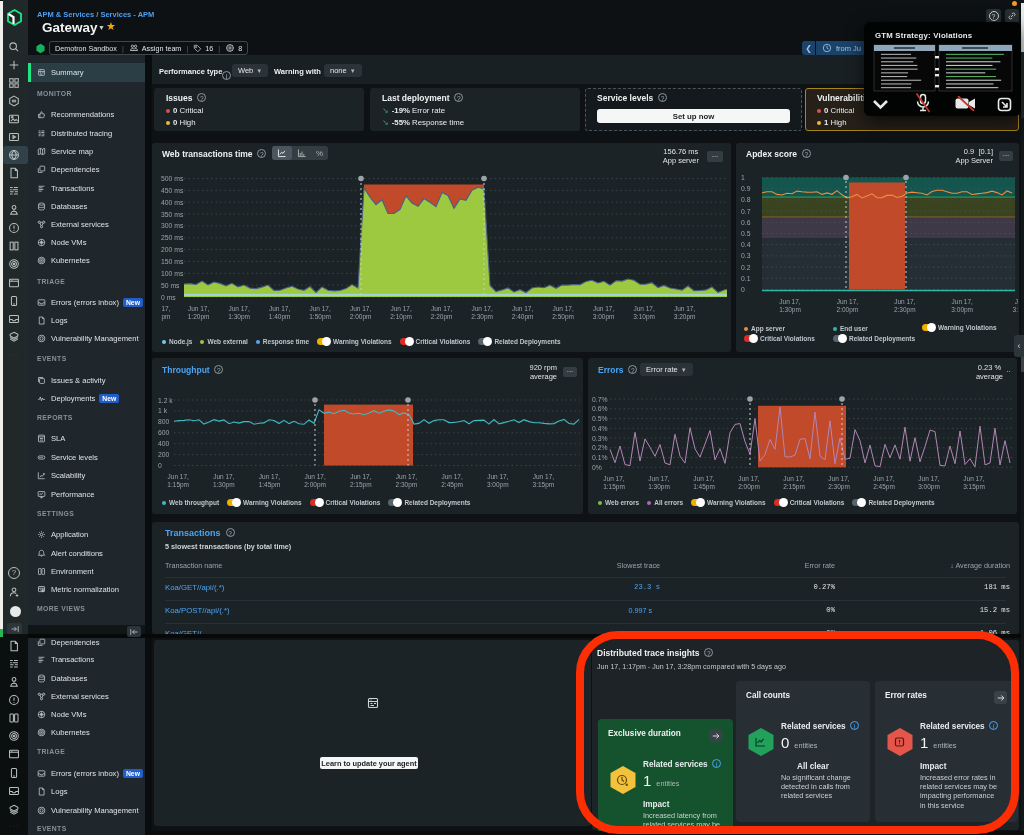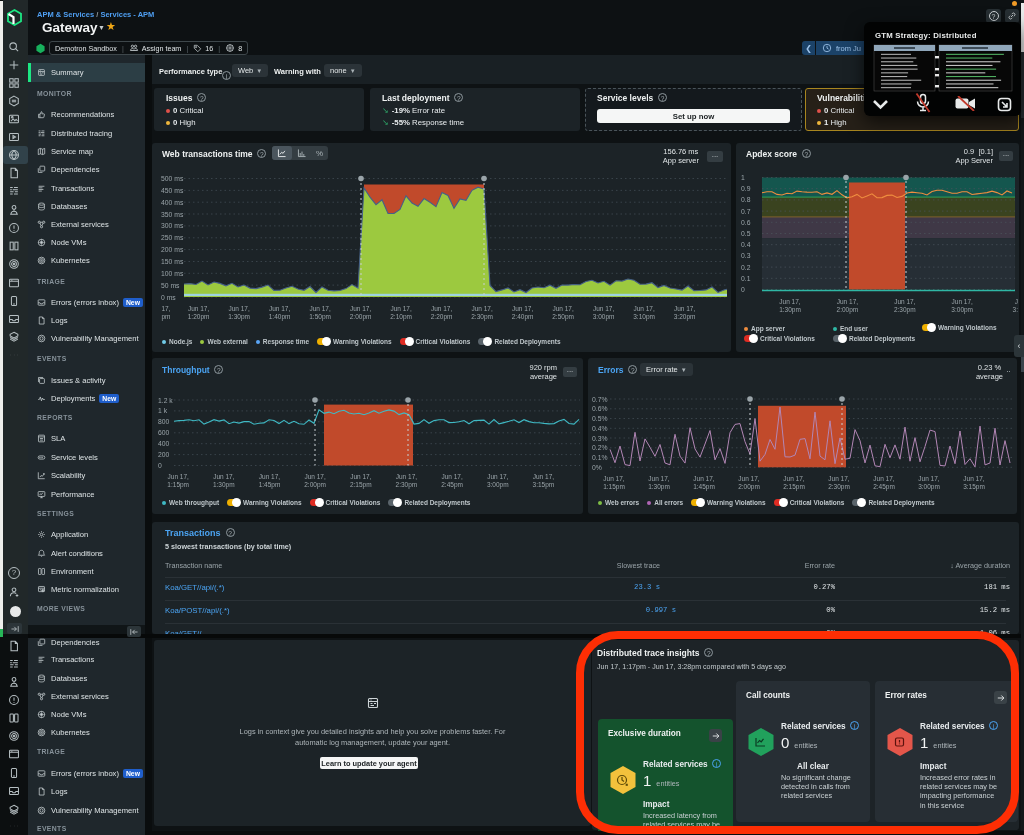--- a/index.html
+++ b/index.html
@@ -896,34 +896,33 @@
       <div style="position:absolute;left:348px;top:39px;width:160px;text-align:right;font-size:7.2px;color:#9aa4a9;">Slowest trace</div>
       <div style="position:absolute;left:528px;top:39px;width:155px;text-align:right;font-size:7.2px;color:#9aa4a9;">Error rate</div>
       <div style="position:absolute;left:703px;top:39px;width:155px;text-align:right;font-size:7.2px;color:#9aa4a9;">↓ Average duration</div>
       <div style="position:absolute;left:13px;top:55px;width:841px;border-top:1px solid #2a3136;"></div>
       <div style="position:absolute;left:13px;top:61px;font-size:7.8px;color:#4ba4f3;">Koa/GET//api/(.*)</div>
       <div style="position:absolute;left:348px;top:61px;width:160px;text-align:right;font-size:7.2px;font-family:'Liberation Mono',monospace;color:#4ba4f3;">23.3 s</div>
       <div style="position:absolute;left:528px;top:61px;width:155px;text-align:right;font-size:7.2px;font-family:'Liberation Mono',monospace;color:#dfe4e6;">0.27%</div>
       <div style="position:absolute;left:703px;top:61px;width:155px;text-align:right;font-size:7.2px;font-family:'Liberation Mono',monospace;color:#dfe4e6;">181 ms</div>
       <div style="position:absolute;left:13px;top:78px;width:841px;border-top:1px solid #2a3136;"></div>
       <div style="position:absolute;left:13px;top:84px;font-size:7.8px;color:#4ba4f3;">Koa/POST//api/(.*)</div>
-      <div style="position:absolute;left:364px;top:84px;width:160px;text-align:right;font-size:7.2px;font-family:Liberation Mono, monospace;color:#4ba4f3;">0.997 s</div>
+      <div style="position:absolute;left:340px;top:84px;width:160px;text-align:right;font-size:7.2px;font-family:Liberation Sans, sans-serif;color:#4ba4f3;">0.997 s</div>
       <div style="position:absolute;left:528px;top:84px;width:155px;text-align:right;font-size:7.2px;font-family:'Liberation Mono',monospace;color:#dfe4e6;">0%</div>
       <div style="position:absolute;left:703px;top:84px;width:155px;text-align:right;font-size:7.2px;font-family:'Liberation Mono',monospace;color:#dfe4e6;">15.2 ms</div>
       <div style="position:absolute;left:13px;top:101px;width:841px;border-top:1px solid #2a3136;"></div>
       <div style="position:absolute;left:13px;top:107px;font-size:7.8px;color:#4ba4f3;">Koa/GET//</div>
       <div style="position:absolute;left:348px;top:107px;width:160px;text-align:right;font-size:7.2px;font-family:'Liberation Mono',monospace;color:#4ba4f3;"></div>
       <div style="position:absolute;left:528px;top:107px;width:155px;text-align:right;font-size:7.2px;font-family:'Liberation Mono',monospace;color:#dfe4e6;">0%</div>
       <div style="position:absolute;left:703px;top:107px;width:155px;text-align:right;font-size:7.2px;font-family:'Liberation Mono',monospace;color:#dfe4e6;">1.06 ms</div>
     </div>
     <div class="card" style="left:154px;top:640px;width:437px;height:186px;">
 <div style="position:absolute;left:0;top:56px;width:100%;text-align:center;"><svg width="14" height="14" viewBox="0 0 14 14" style="stroke:#cdd4d7;fill:none;stroke-width:1.1">
           <use href="#i-logsvc"></use>
         </svg></div>
-<div style="position:absolute;left:73px;top:87px;width:291px;text-align:center;font-size:7.4px;color:#aeb6ba;line-height:10.5px;">Logs in context give you detailed insights and help you solve problems faster. For automatic log management, update your agent.</div>
 <div style="position:absolute;left:166px;top:117px;width:98px;height:12px;background:#f5f6f6;border-radius:2px;color:#202527;font-size:7.4px;font-weight:bold;display:flex;align-items:center;justify-content:center;white-space:nowrap;">Learn to update your agent</div>
 </div>
     <div class="abs" style="left:592px;top:640px;width:427px;height:190px;background:#1d2327;border-radius:3px;"></div>
     <div class="abs" style="left:597px;top:648px;font-size:8.5px;font-weight:bold;color:#eef1f1;">Distributed trace insights &nbsp;<span class="qm">?</span></div>
     <div class="abs" style="left:597px;top:663px;font-size:7.1px;color:#c3cacd;">Jun 17, 1:17pm - Jun 17, 3:28pm compared with 5 days ago</div>
     <div class="abs" style="left:598px;top:719px;width:135px;height:141px;background:#14532d;border-radius:4px;">
       <div style="position:absolute;left:10px;top:10px;font-size:8.2px;font-weight:bold;color:#eef1f1;">Exclusive duration</div>
       <div style="position:absolute;right:11px;top:10px;width:13px;height:13px;background:#3a4247;border-radius:3px;display:flex;align-items:center;justify-content:center;">
         <svg width="10" height="10" viewBox="0 0 14 14" style="stroke:#e3e7e8;fill:none;stroke-width:1.3">
           <use href="#i-arrowr"></use>
@@ -979,21 +978,21 @@
       <div style="position:absolute;left:45px;top:91.5px;font-size:7.3px;color:#c9d0d3;">Increased error rates in</div>
       <div style="position:absolute;left:45px;top:100.9px;font-size:7.3px;color:#c9d0d3;">related services may be</div>
       <div style="position:absolute;left:45px;top:110.3px;font-size:7.3px;color:#c9d0d3;">impacting performance</div>
       <div style="position:absolute;left:45px;top:119.7px;font-size:7.3px;color:#c9d0d3;">in this service</div>
     </div>
     <div class="abs" style="left:145px;top:831px;width:879px;height:4px;background:#0a0c0d;"></div>
     <svg class="abs" style="left:0;top:0;pointer-events:none" width="1024" height="835" viewBox="0 0 1024 835">
 <rect x="580" y="635" width="435" height="195" rx="38" fill="none" stroke="#fe2e04" stroke-width="8"></rect>
 </svg>
     <div class="abs" style="left:864px;top:22px;width:157px;height:94px;background:#020303;border-radius:6px;box-shadow:0 6px 18px rgba(0,0,0,0.65);">
-      <div style="position:absolute;left:11px;top:9px;font-size:7.8px;font-weight:bold;color:#e8eaea;letter-spacing:0.2px;">GTM Strategy: Distributed</div>
+      <div style="position:absolute;left:11px;top:9px;font-size:7.8px;font-weight:bold;color:#e8eaea;letter-spacing:0.2px;">GTM Strategy: Violations</div>
       <svg style="position:absolute;left:0;top:0" width="158" height="94" viewBox="0 0 158 94">
         <rect x="10" y="23" width="61" height="46" fill="#070707" stroke="#4a4a4a" stroke-width="0.6"></rect>
         <rect x="10" y="23" width="61" height="6" fill="#8fa6ba"></rect>
         <rect x="75" y="23" width="73" height="46" fill="#070707" stroke="#4a4a4a" stroke-width="0.6"></rect>
         <rect x="75" y="23" width="73" height="6" fill="#8fa6ba"></rect>
         <rect x="30" y="25" width="21" height="2" fill="#3c4a56"></rect>
         <rect x="98" y="25" width="26" height="2" fill="#3c4a56"></rect>
         <rect x="17" y="31.8" width="30.0" height="1.1" fill="#c9c9c9" opacity="0.85"></rect>
         <rect x="17" y="35.5" width="35.3" height="1.1" fill="#c9c9c9" opacity="0.85"></rect>
         <rect x="17" y="39.2" width="32.3" height="1.1" fill="#c9c9c9" opacity="0.85"></rect>

